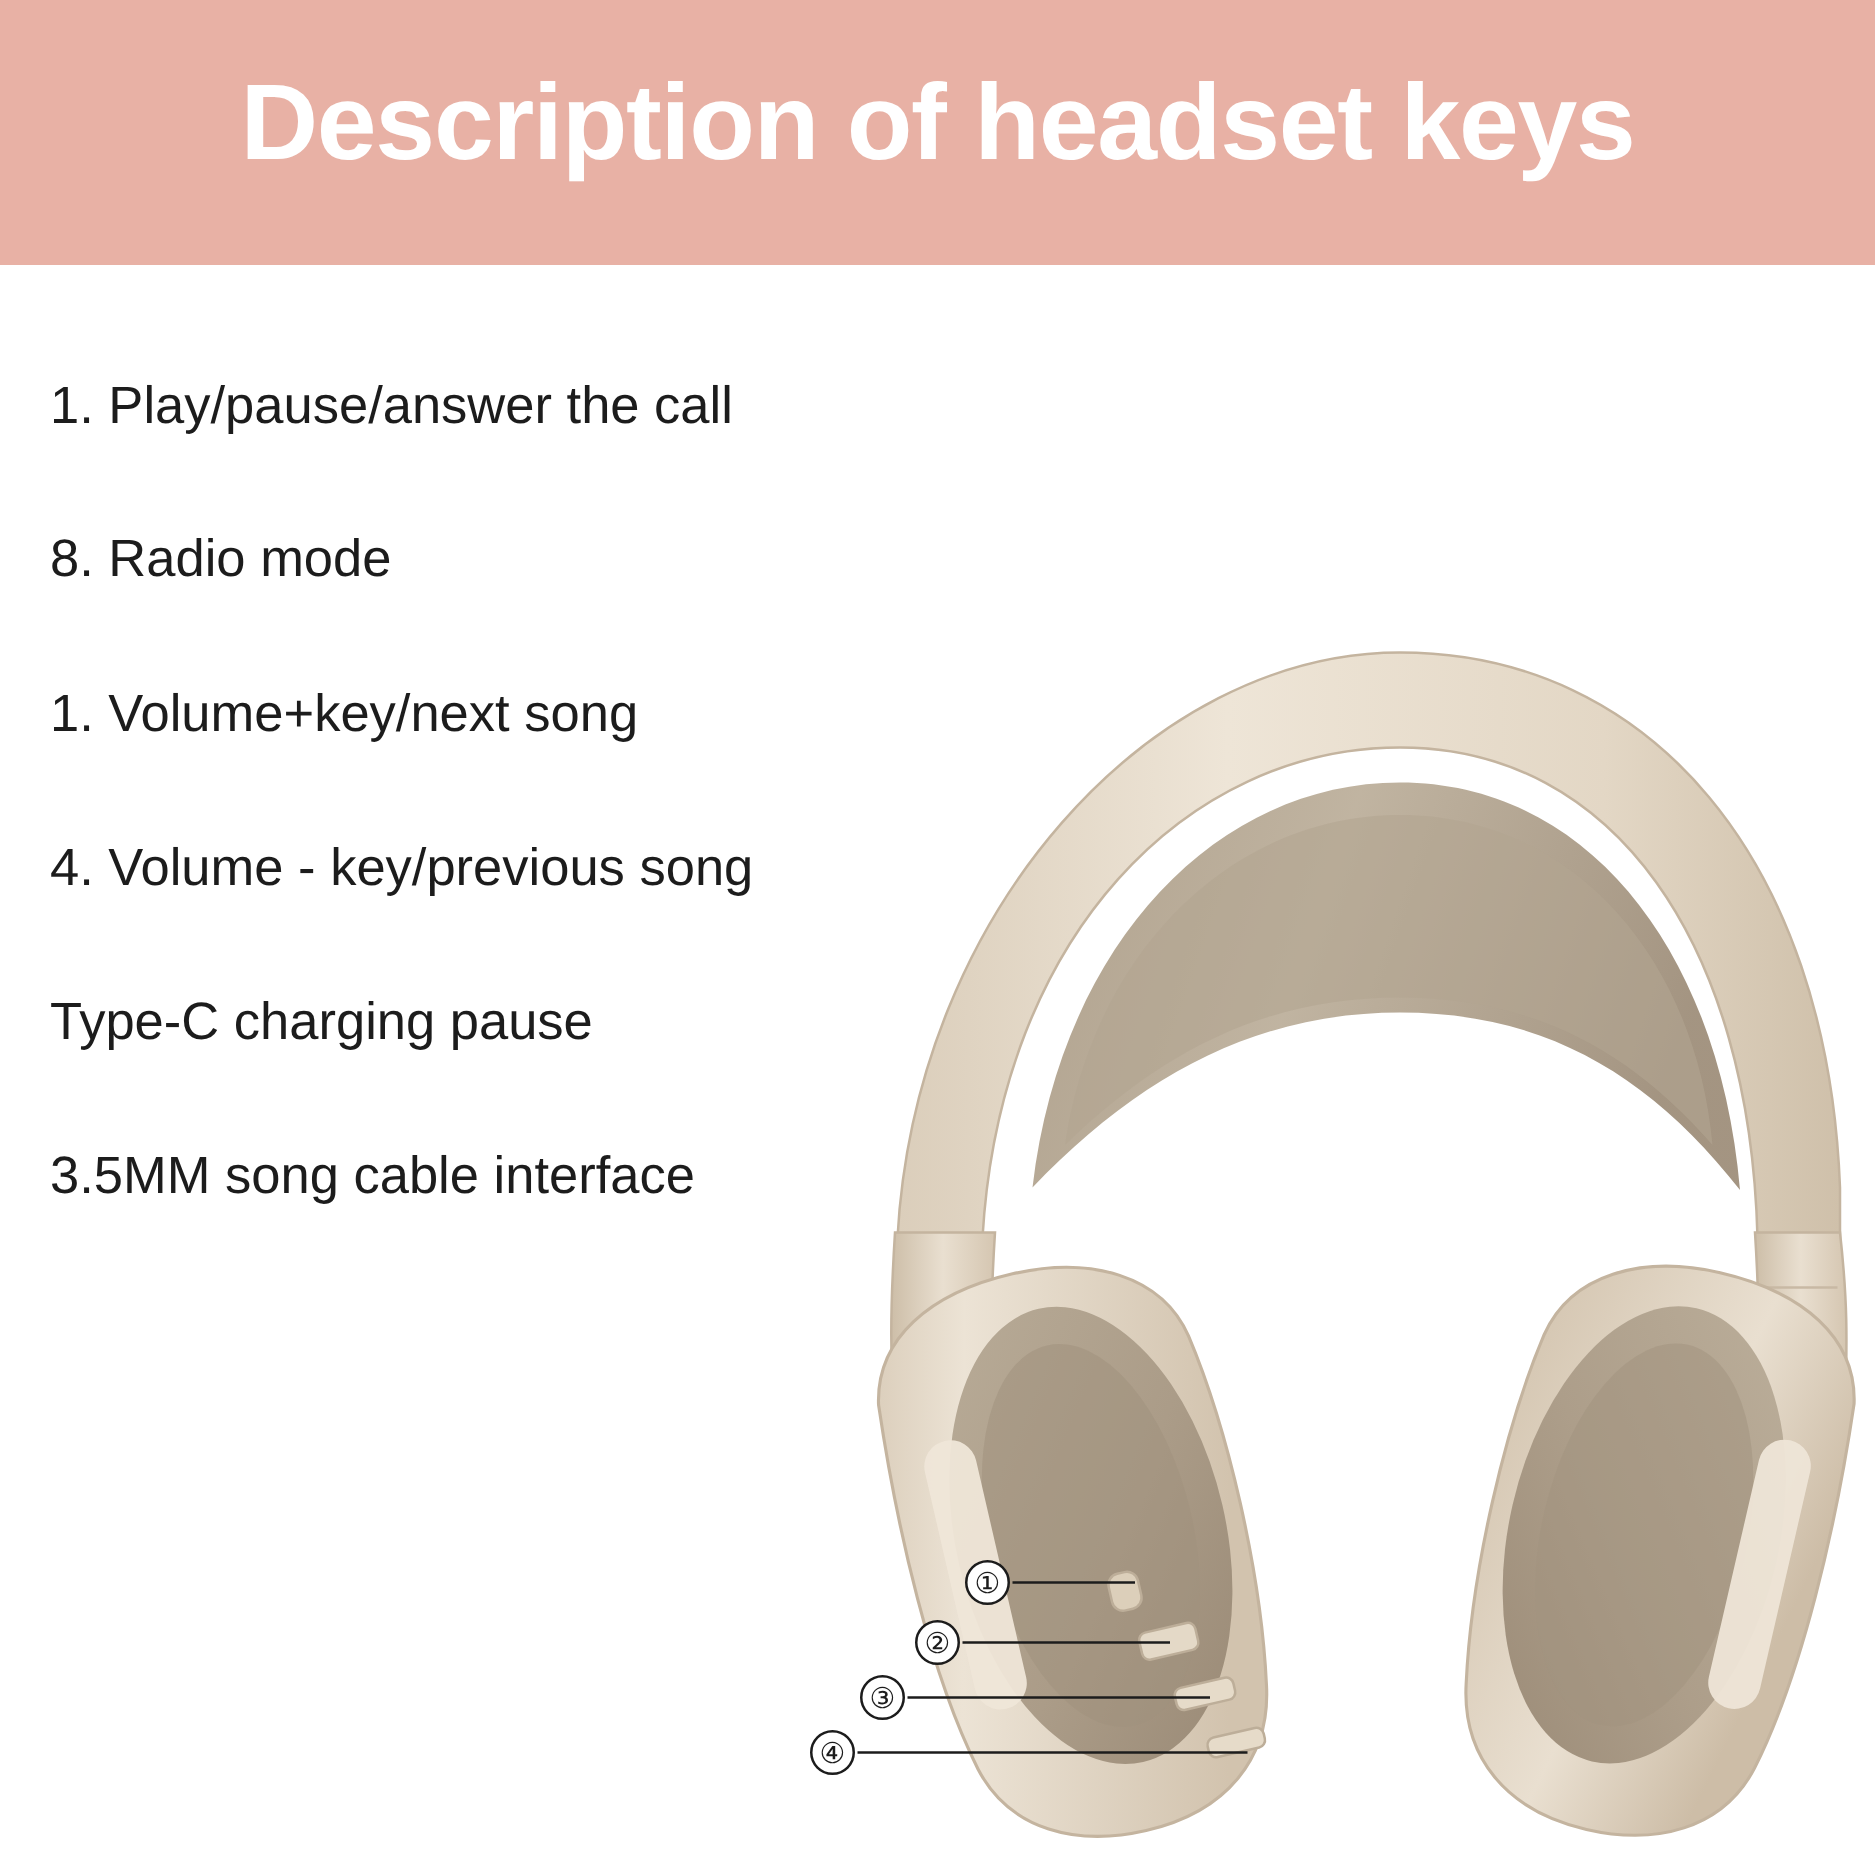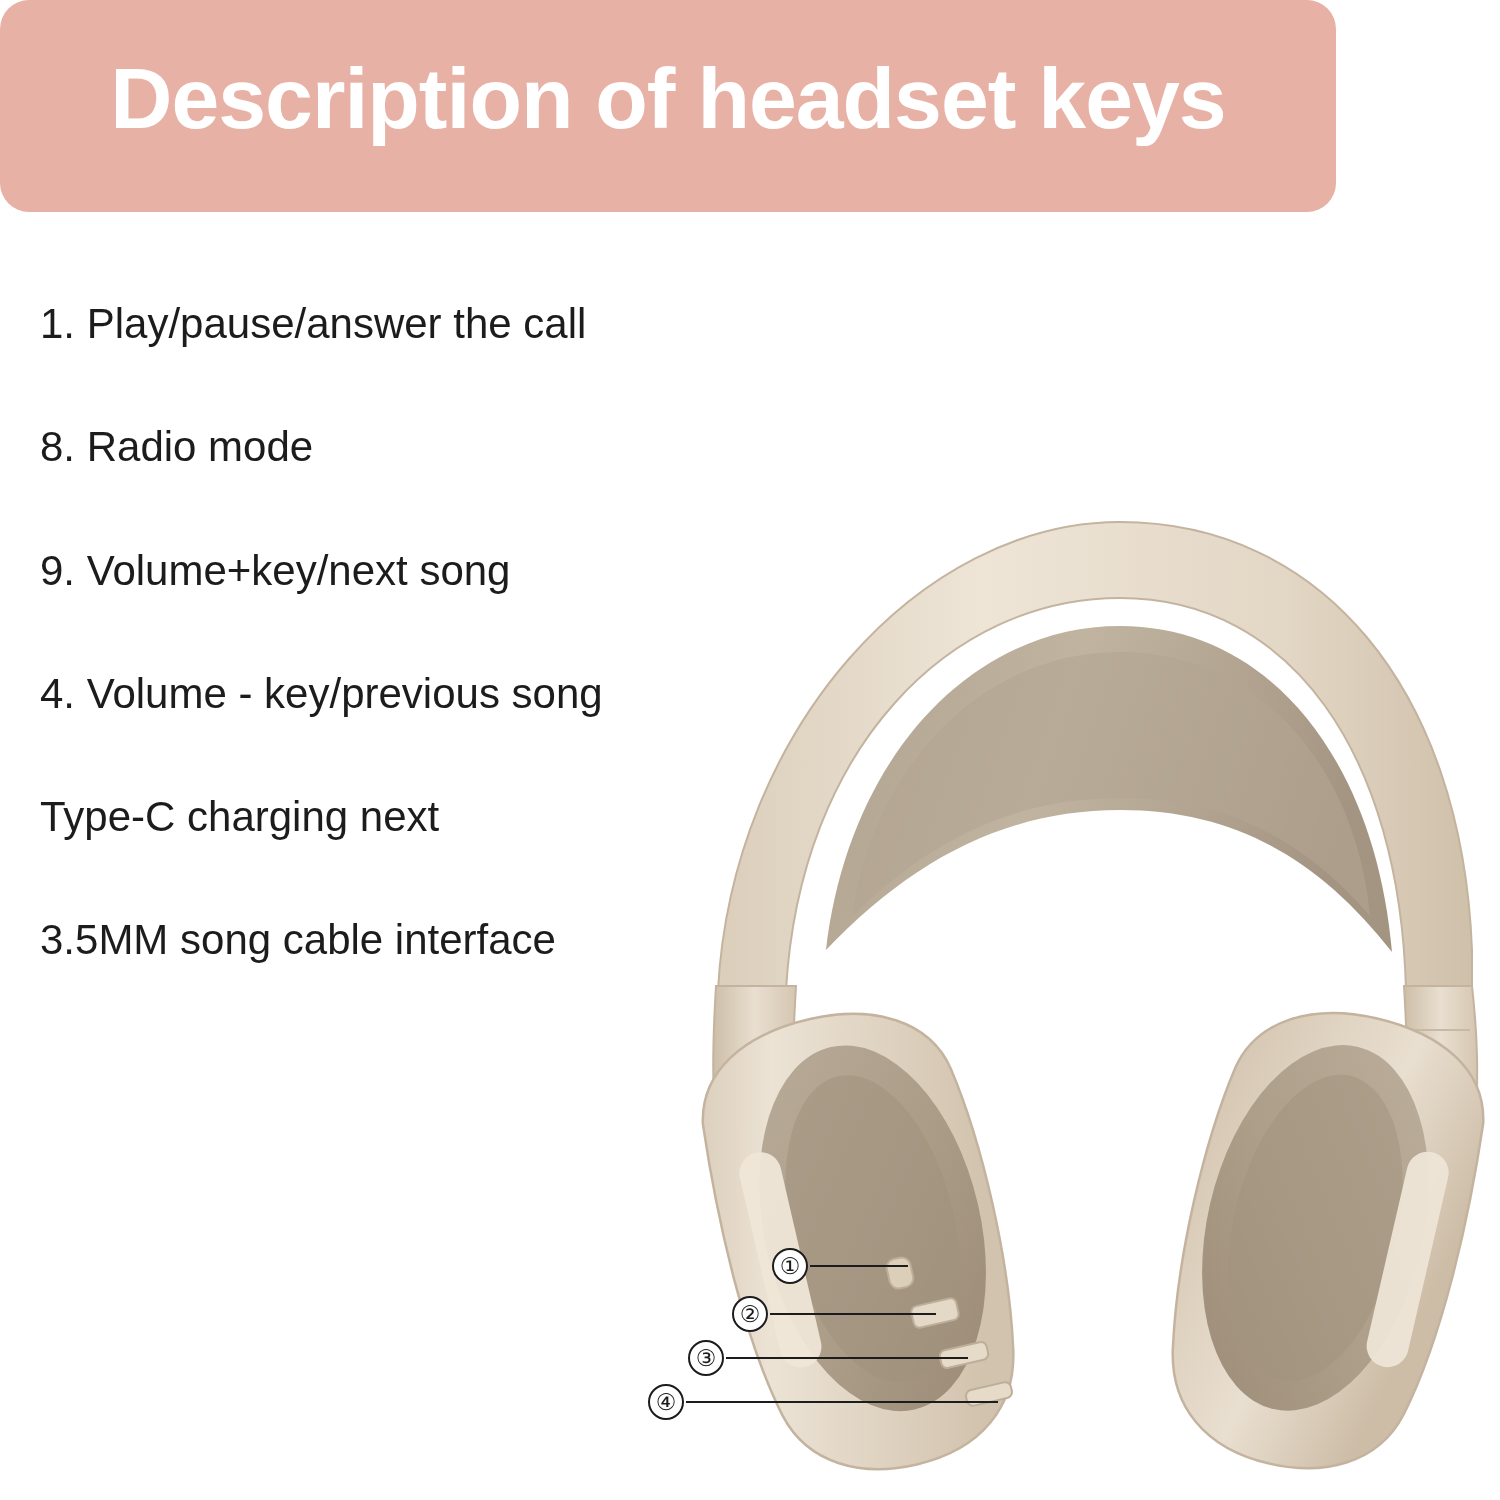--- a/index.html
+++ b/index.html
@@ -18,27 +18,26 @@
     position: relative;
     width: 1500px;
     height: 1500px;
     background: #ffffff;
   }
   
   .banner {
     position: absolute;
     left: 0;
     top: 0;
-    width: 1336px;
+    width: 1500px;
     height: 212px;
     background: #e8b1a5;
     display: flex;
     align-items: center;
     justify-content: center;
-    border-radius: 29px;
   }
   .banner-title {
     color: #ffffff;
     font-size: 86px;
     font-weight: bold;
     letter-spacing: -1px;
     line-height: 1;
     margin-top: -16px;
     white-space: nowrap;
     font-family: "Liberation Sans", sans-serif;
@@ -98,23 +97,23 @@
 
 <div id="page">
 
   <div class="banner">
     <div class="banner-title">Description of headset keys</div>
   </div>
 
   <div class="feature-list">
     <div class="feature-item">1. Play/pause/answer the call</div>
     <div class="feature-item">8. Radio mode</div>
-    <div class="feature-item">9. Volume+key/next song</div>
+    <div class="feature-item">1. Volume+key/next song</div>
     <div class="feature-item">4. Volume - key/previous song</div>
-    <div class="feature-item">Type-C charging next</div>
+    <div class="feature-item">Type-C charging pause</div>
     <div class="feature-item">3.5MM song cable interface</div>
   </div>
 
   <div class="product-area">
     <svg class="product-svg" width="880" height="1060" viewBox="0 0 880 1060" xmlns="http://www.w3.org/2000/svg">
       <defs>
         <linearGradient id="gBand" x1="0" y1="0" x2="1" y2="0">
           <stop offset="0%" stop-color="#dbcebb"></stop>
           <stop offset="35%" stop-color="#eee5d7"></stop>
           <stop offset="75%" stop-color="#e3d7c5"></stop>

